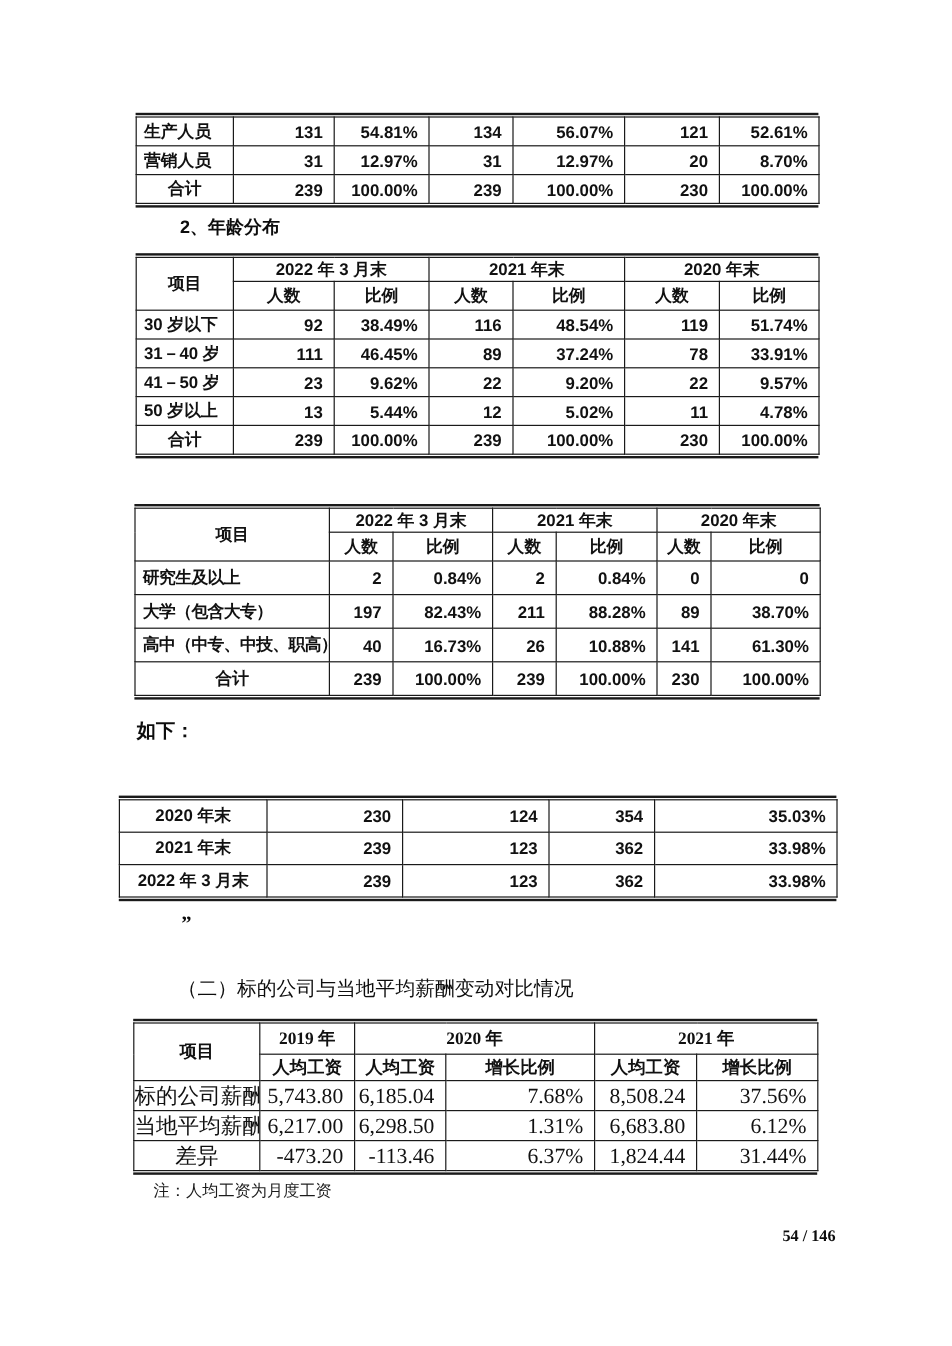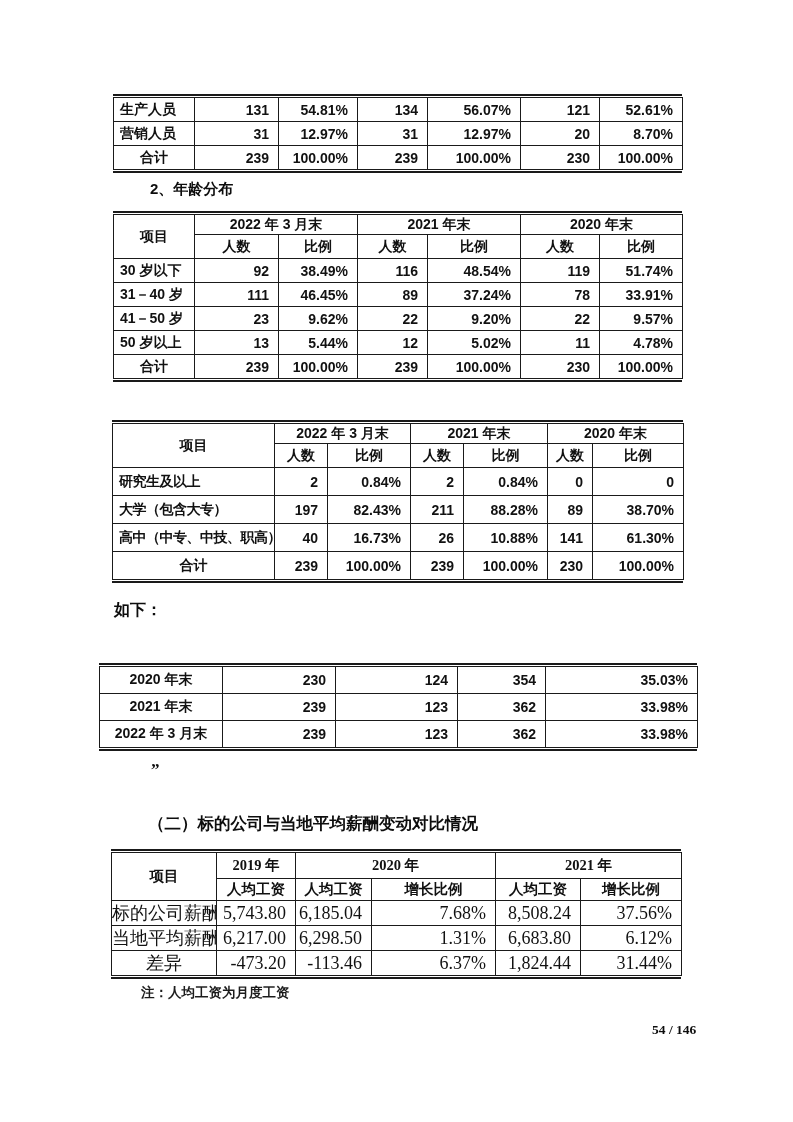--- a/index.html
+++ b/index.html
@@ -46,21 +46,21 @@
     position:absolute;
     font-family:"Liberation Sans", sans-serif;
     font-weight:bold;
     font-size:15px;
     color:#0d0d0d;
     white-space:nowrap;
   }
   .heading-serif {
     position:absolute;
     font-family:"Liberation Serif", serif;
-    font-weight:bold;
+    font-weight:normal;
     font-size:16.5px;
     color:#0d0d0d;
     white-space:nowrap;
   }
   .para {
     position:absolute;
     font-family:"Liberation Sans", sans-serif;
     font-weight:bold;
     font-size:16px;
     line-height:35px;
@@ -371,17 +371,17 @@
         <td class="n">-473.20</td>
         <td class="n">-113.46</td>
         <td class="n">6.37%</td>
         <td class="n">1,824.44</td>
         <td class="n">31.44%</td>
       </tr>
     </tbody>
       </table>
   </div>
 
-  <div class="note" style="left:141px; top:984px;font-weight:bold;">注：人均工资为月度工资</div>
+  <div class="note" style="left:128px; top:984px;">注：人均工资为月度工资</div>
 
   <div class="pagenum" style="left:652px; top:1022px;">54 / 146</div>
 
 </div>
 
 </body></html>

